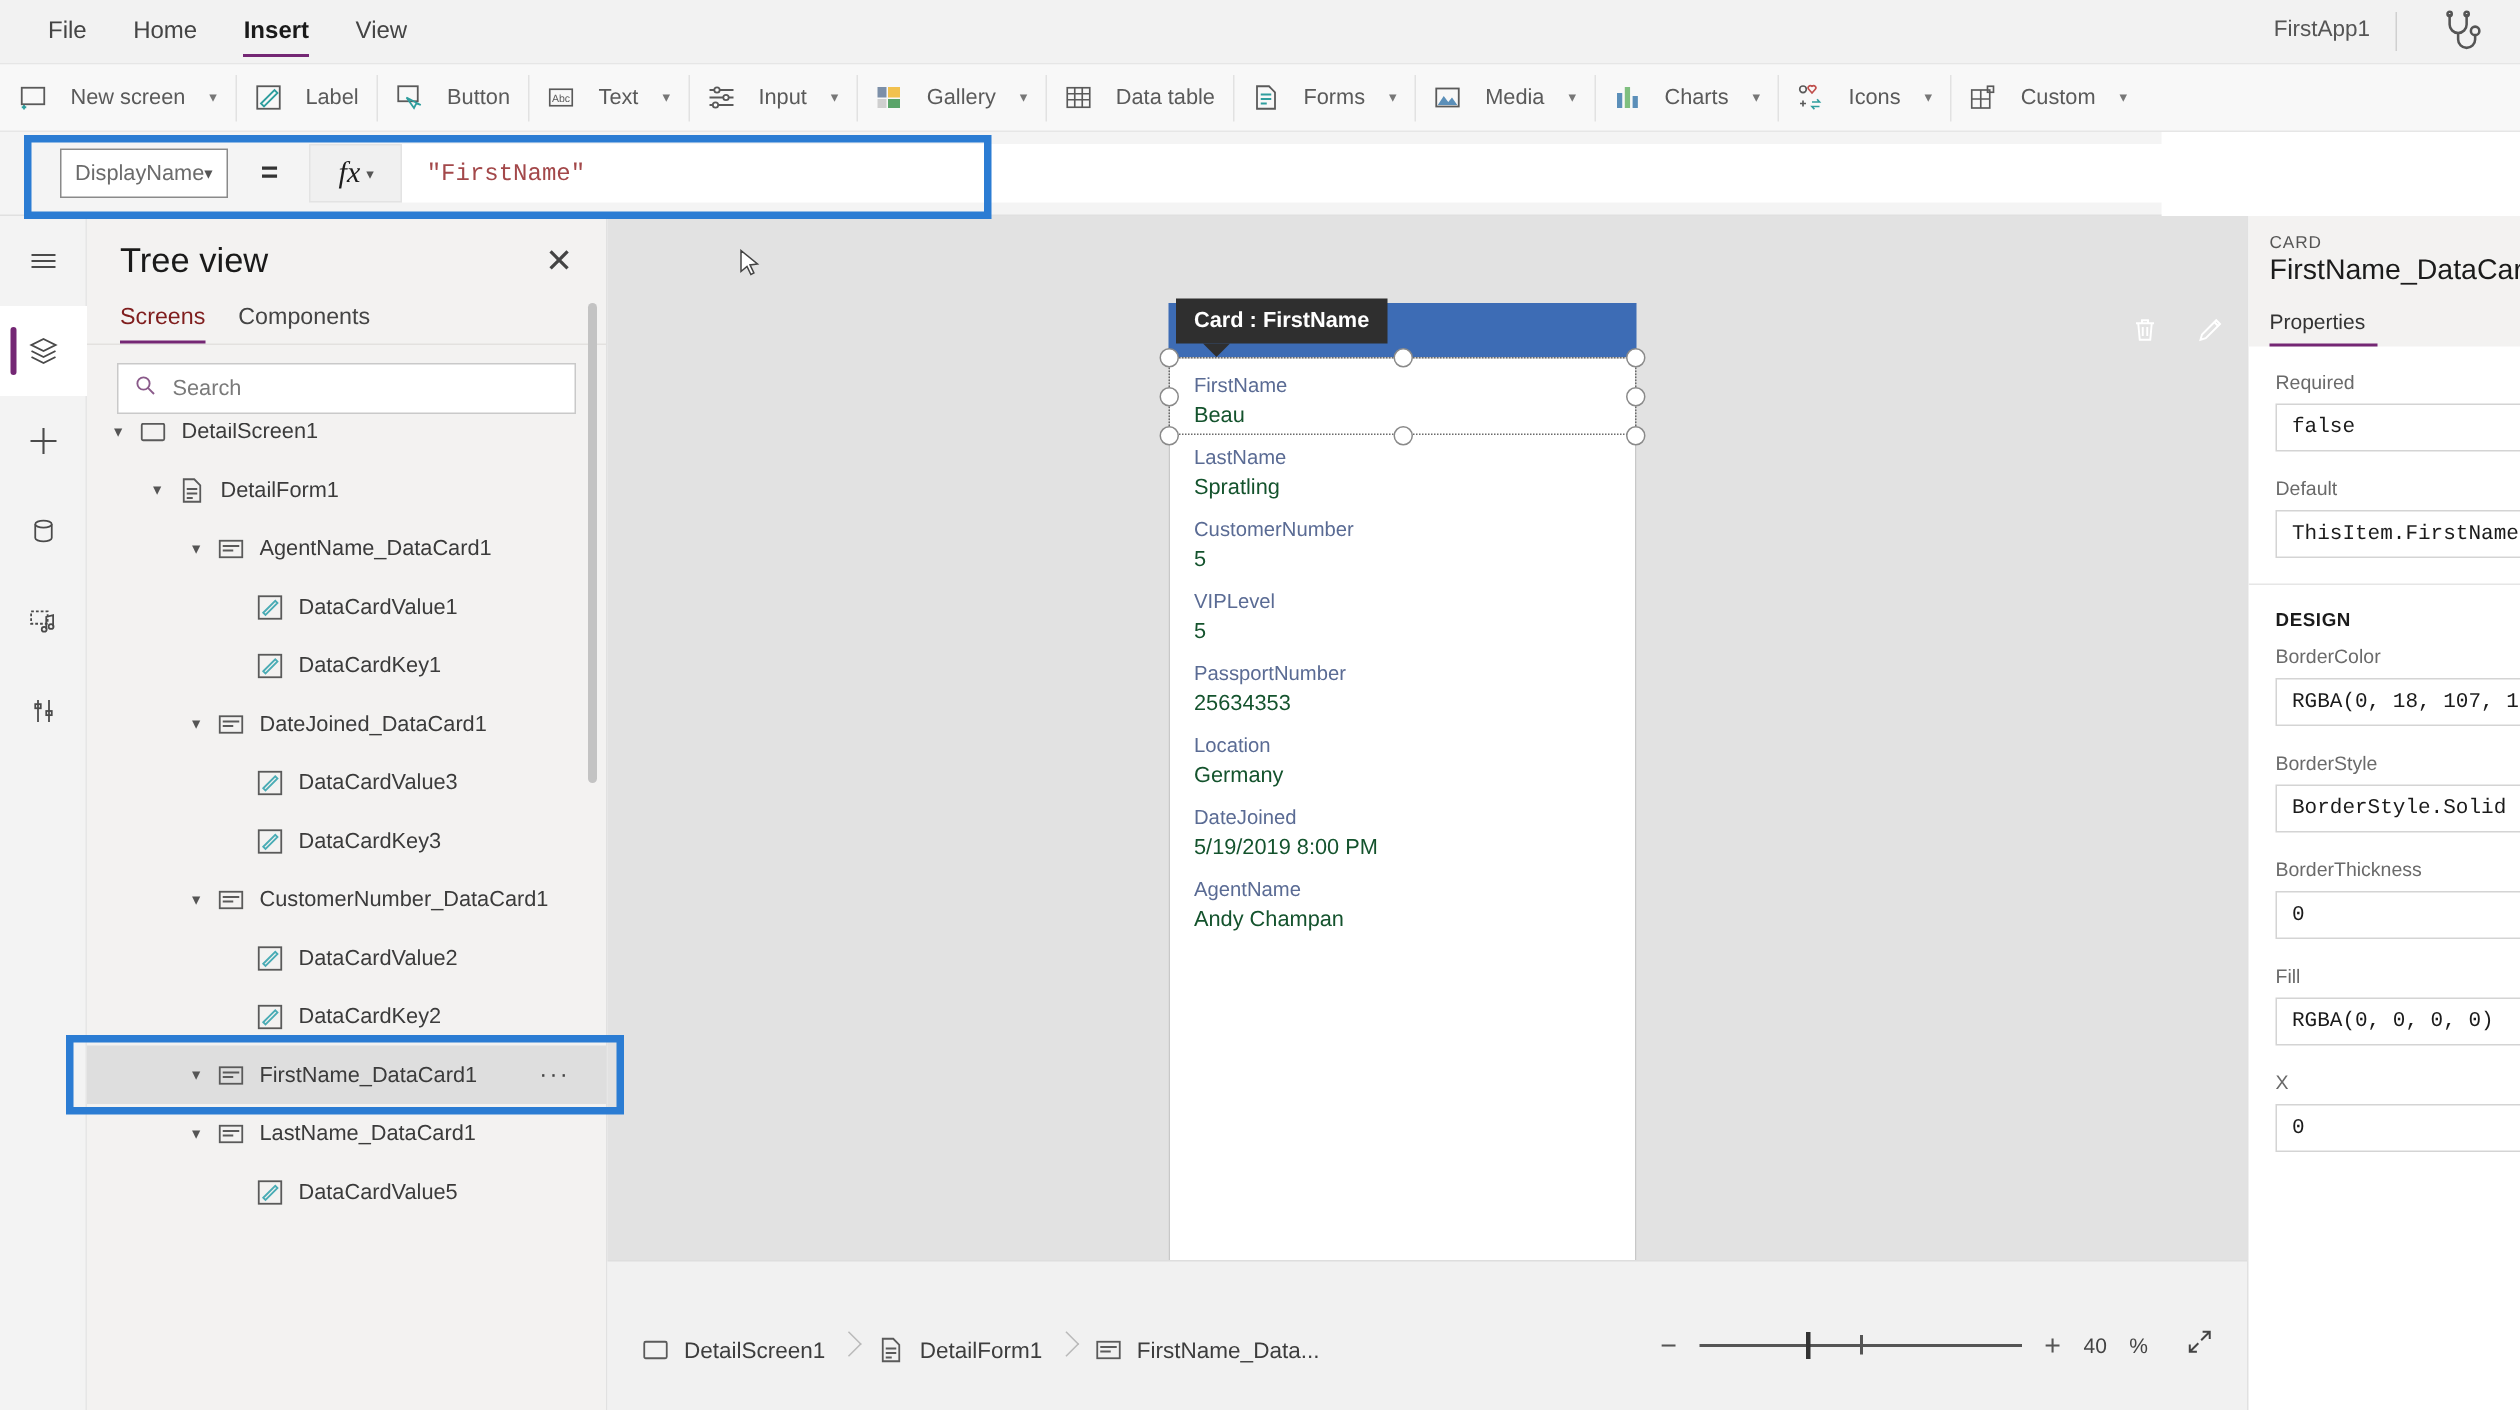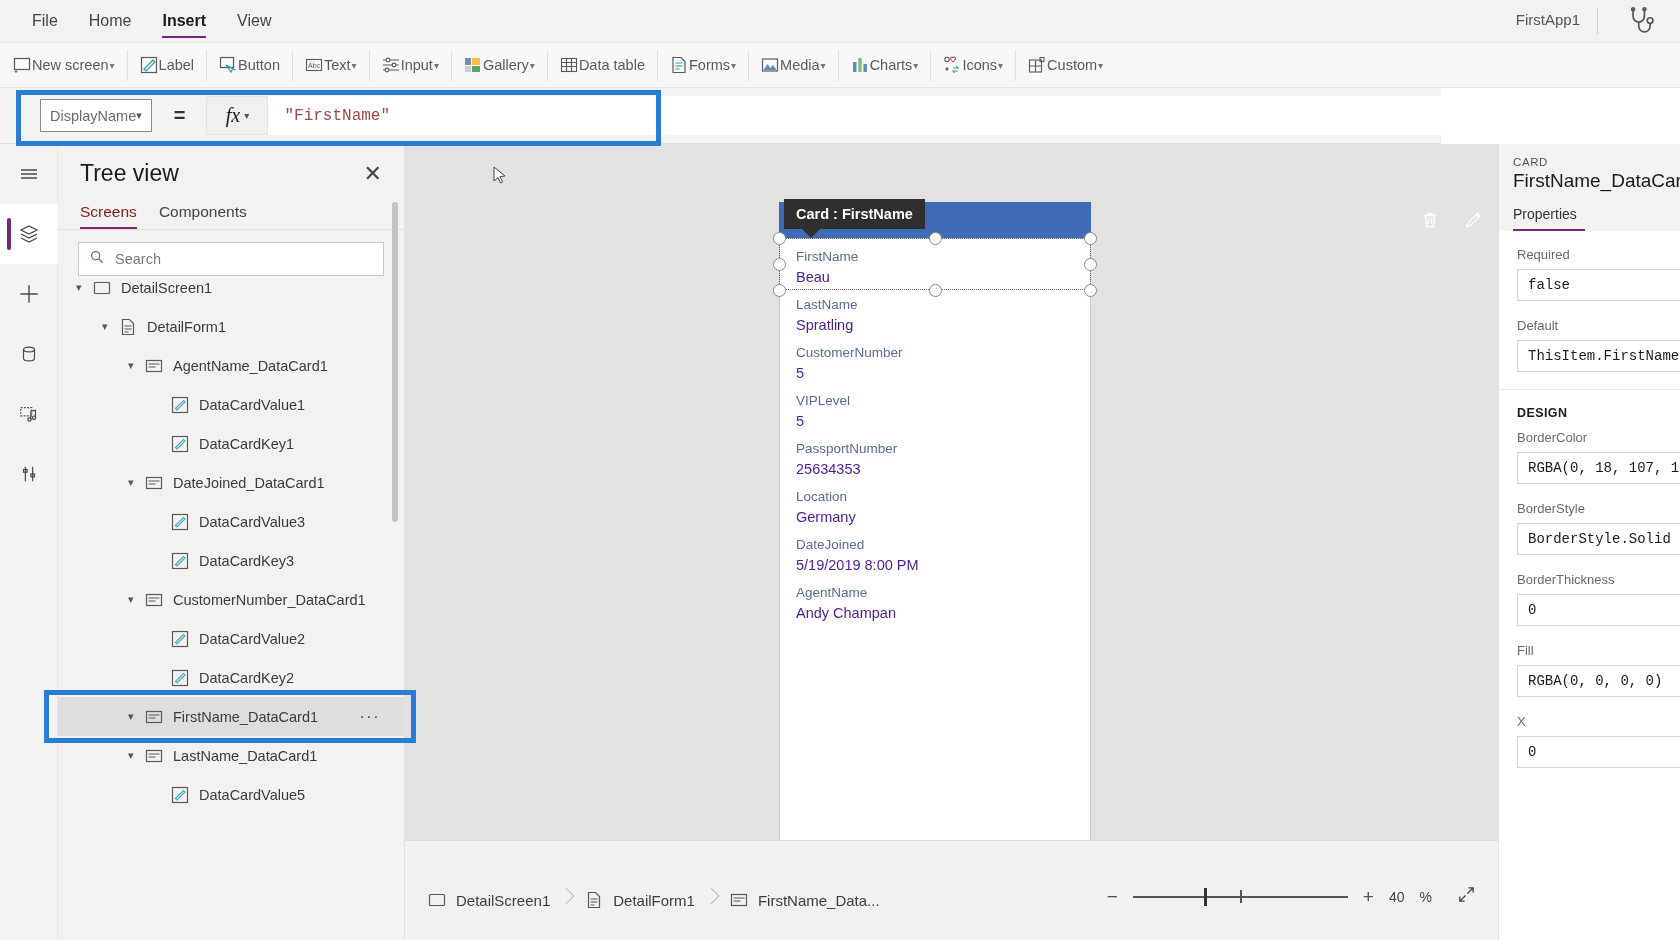--- a/index.html
+++ b/index.html
@@ -37,21 +37,21 @@
     position: absolute; right: 20px; top: 5px; width: 34px; height: 34px;
     color: #555;
   }
 
   
   .ribbon {
     position: absolute; left: 0; top: 43px; width: 1680px; height: 45px;
     background: #f8f8f8; display: flex; align-items: center;
     border-bottom: 1px solid #e6e6e6;
   }
-  .rb { display: flex; align-items: center; height: 45px; padding: 0 12px; gap: 0; cursor: pointer; position: relative; }
+  .rb { display: flex; align-items: center; height: 45px; padding: 0 12px; gap: 15px; cursor: pointer; position: relative; }
   .rb + .rb::before {
     content: ""; position: absolute; left: 0; top: 7px; height: 31px; width: 1px; background: #e2e2e2;
   }
   .rb .lbl { font-size: 14.5px; color: #5a5a5a; white-space: nowrap; }
   .rb .chev { font-size: 10px; color: #777; margin-left: 1px; }
   .ic { width: 20px; height: 20px; display: inline-block; flex: 0 0 20px; }
   .ic svg { display: block; }
 
   
   .fxbar {
@@ -173,21 +173,21 @@
     position: absolute; left: 374px; top: 94px; width: 312px; height: 52px;
     border: 1px dotted #6a6a6a;
   }
   .handle {
     position: absolute; width: 13px; height: 13px; background: #fff;
     border: 1.5px solid #8a8a8a; border-radius: 50%; z-index: 12;
   }
 
   .field { position: absolute; left: 0; width: 312px; padding-left: 16px; }
   .fkey { font-size: 13.5px; color: #5a6b94; line-height: 20px; }
-  .fval { font-size: 14.5px; color: #4c1d95; line-height: 21px; }
+  .fval { font-size: 14.5px; color: #14532d; line-height: 21px; }
 
   
   .rpanel {
     position: absolute; left: 1498px; top: 144px; width: 182px; height: 796px;
     background: #ffffff; border-left: 1px solid #e1e1e1; overflow: hidden;
   }
   .rp-head { background: #f3f2f1; padding: 12px 0 0 14px; }
   .rp-kind { font-size: 11.5px; color: #555; letter-spacing: 0.6px; }
   .rp-name { font-size: 19px; color: #1b1b1b; margin-top: 2px; white-space: nowrap; }
   .rp-tabs { display: flex; margin-top: 14px; }

